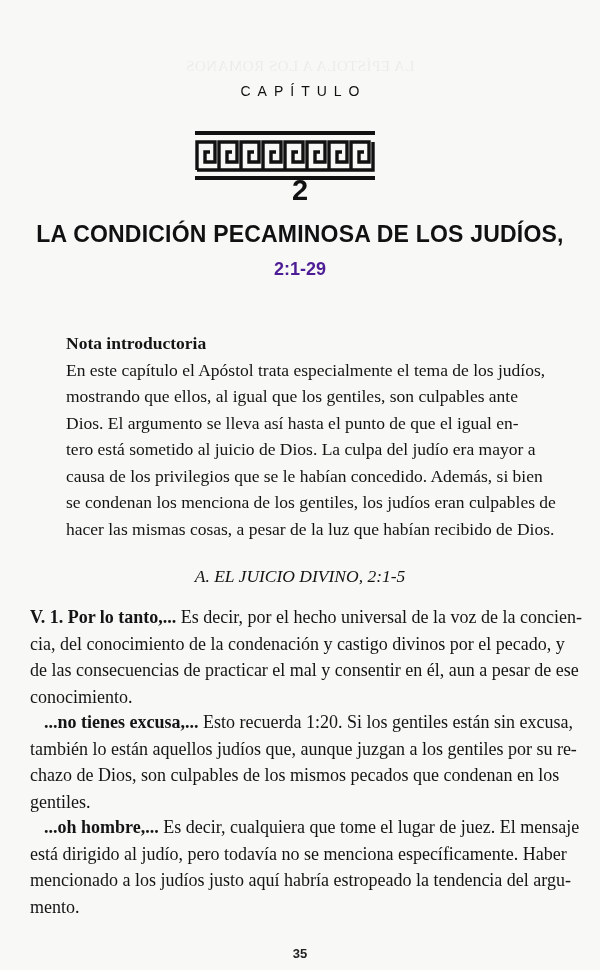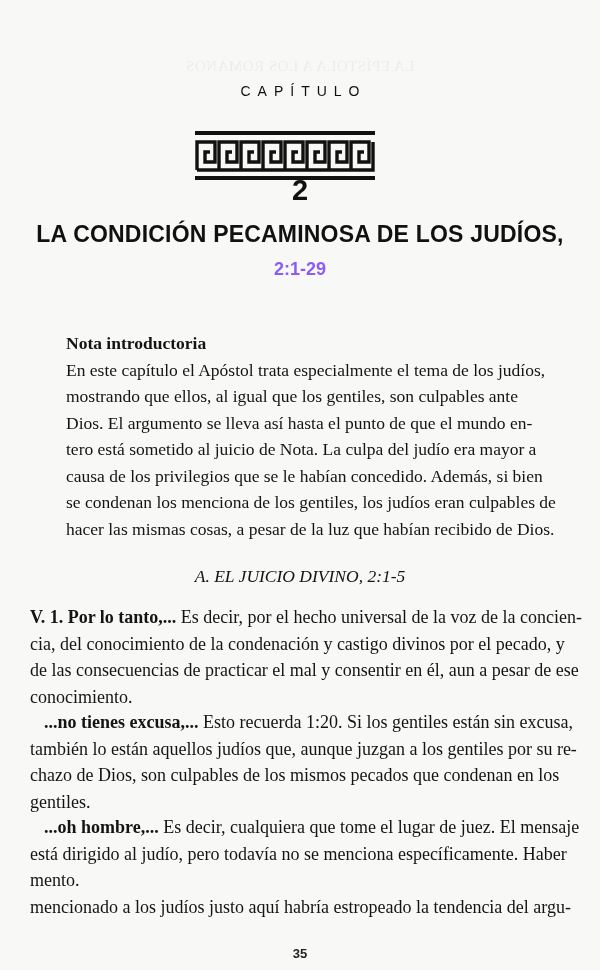--- a/index.html
+++ b/index.html
@@ -27,21 +27,21 @@
 
   .chapter-number { position: absolute; top: 174px; left: 0; right: 0; text-align: center;
     font-family: "Liberation Sans", "DejaVu Sans", sans-serif; font-size: 29px; font-weight: bold;
     color: #111; }
 
   .chapter-title { position: absolute; top: 221px; left: 0; right: 0; text-align: center;
     font-family: "Liberation Sans", "DejaVu Sans", sans-serif; font-size: 23px; font-weight: bold;
     color: #111; letter-spacing: 0.2px; }
   .chapter-ref { position: absolute; top: 259px; left: 0; right: 0; text-align: center;
     font-family: "Liberation Sans", "DejaVu Sans", sans-serif; font-size: 18px; font-weight: bold;
-    color: #8b5cf6; }
+    color: #4c1d95; }
 
   .intro { position: absolute; left: 66px; width: 478px; top: 330px; font-size: 17.5px; line-height: 26.5px; }
   .intro .heading { font-weight: bold; }
   .intro .line { white-space: nowrap; display: block; }
 
   .section-heading { position: absolute; top: 566px; left: 0; right: 0; text-align: center;
     font-style: italic; font-size: 17.5px; }
 
   .body-text { position: absolute; left: 30px; width: 540px; font-size: 18px; line-height: 26.5px; }
   .body-text .line { white-space: nowrap; display: block; }
@@ -79,22 +79,22 @@
   </div>
 
   <div class="chapter-number">2</div>
   <div class="chapter-title">LA CONDICIÓN PECAMINOSA DE LOS JUDÍOS,</div>
   <div class="chapter-ref">2:1-29</div>
 
   <div class="intro">
     <span class="line heading">Nota introductoria</span>
     <span class="line">En este capítulo el Apóstol trata especialmente el tema de los judíos,</span>
     <span class="line">mostrando que ellos, al igual que los gentiles, son culpables ante</span>
-    <span class="line">Dios. El argumento se lleva así hasta el punto de que el mundo en-</span>
-    <span class="line">tero está sometido al juicio de Nota. La culpa del judío era mayor a</span>
+    <span class="line">Dios. El argumento se lleva así hasta el punto de que el igual en-</span>
+    <span class="line">tero está sometido al juicio de Dios. La culpa del judío era mayor a</span>
     <span class="line">causa de los privilegios que se le habían concedido. Además, si bien</span>
     <span class="line">se condenan los menciona de los gentiles, los judíos eran culpables de</span>
     <span class="line">hacer las mismas cosas, a pesar de la luz que habían recibido de Dios.</span>
   </div>
 
   <div class="section-heading">A. EL JUICIO DIVINO, 2:1-5</div>
 
   <div class="body-text" style="top:604px">
     <span class="line"><b class="lead">V. 1. Por lo tanto,...</b><span> Es decir, por el hecho universal de la voz de la concien-</span></span>
     <span class="line">cia, del conocimiento de la condenación y castigo divinos por el pecado, y</span>
@@ -105,18 +105,18 @@
   <div class="body-text" style="top:709px">
     <span class="line indent"><b class="lead">...no tienes excusa,...</b><span> Esto recuerda 1:20. Si los gentiles están sin excusa,</span></span>
     <span class="line">también lo están aquellos judíos que, aunque juzgan a los gentiles por su re-</span>
     <span class="line">chazo de Dios, son culpables de los mismos pecados que condenan en los</span>
     <span class="line">gentiles.</span>
   </div>
 
   <div class="body-text" style="top:814px">
     <span class="line indent"><b class="lead">...oh hombre,...</b><span> Es decir, cualquiera que tome el lugar de juez. El mensaje</span></span>
     <span class="line">está dirigido al judío, pero todavía no se menciona específicamente. Haber</span>
+    <span class="line">mencionado a los judíos justo aquí habría estropeado la tendencia del argu-</span>
     <span class="line">mento.</span>
-    <span class="line">mencionado a los judíos justo aquí habría estropeado la tendencia del argu-</span>
   </div>
 
   <div class="folio">35</div>
 </div>
 
 </body></html>

